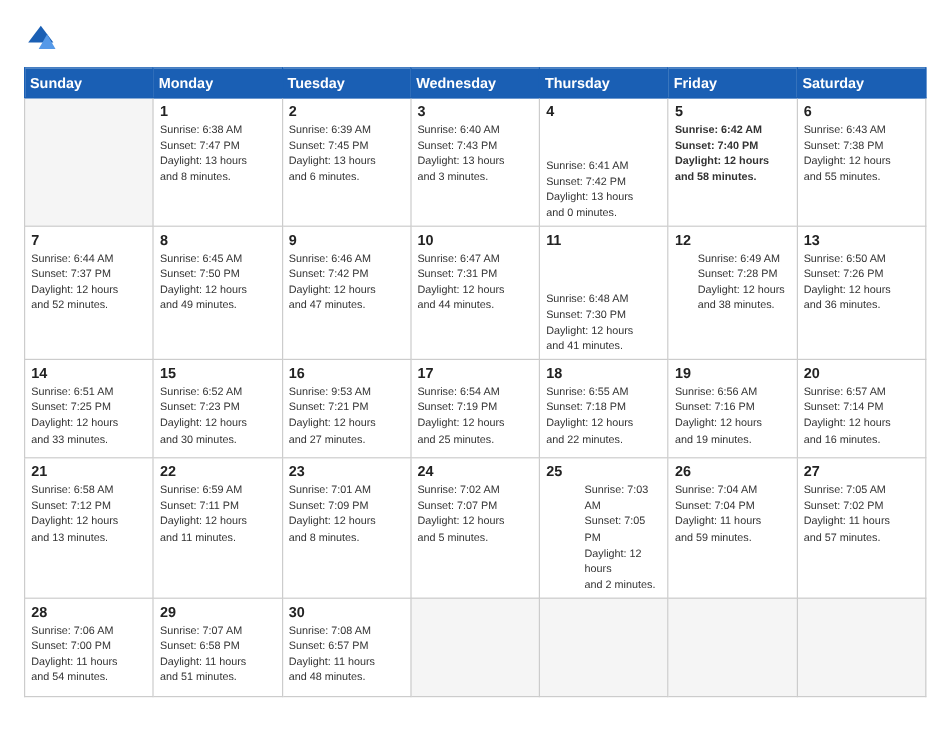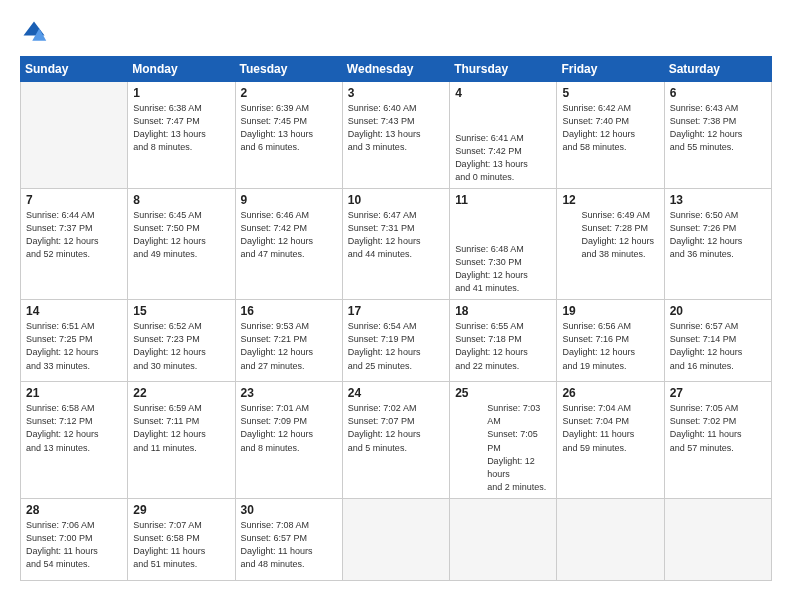--- a/index.html
+++ b/index.html
@@ -150,21 +150,21 @@
           </td>
           <td>
             <span class="day-num">4</span>
             <div class="day-detail" style="white-space: pre-line; margin-top: 32px;">Sunrise: 6:41 AM
 Sunset: 7:42 PM
 Daylight: 13 hours
 and 0 minutes.</div>
           </td>
           <td>
             <span class="day-num">5</span>
-            <div class="day-detail" style="white-space: pre-line;">Sunrise: 6:42 AM
+            <div class="day-detail" style="white-space: pre-line; font-weight: bold;">Sunrise: 6:42 AM
 Sunset: 7:40 PM
 Daylight: 12 hours
 and 58 minutes.</div>
           </td>
           <td>
             <span class="day-num">6</span>
             <div class="day-detail" style="white-space: pre-line;">Sunrise: 6:43 AM
 Sunset: 7:38 PM
 Daylight: 12 hours
 and 55 minutes.</div>

